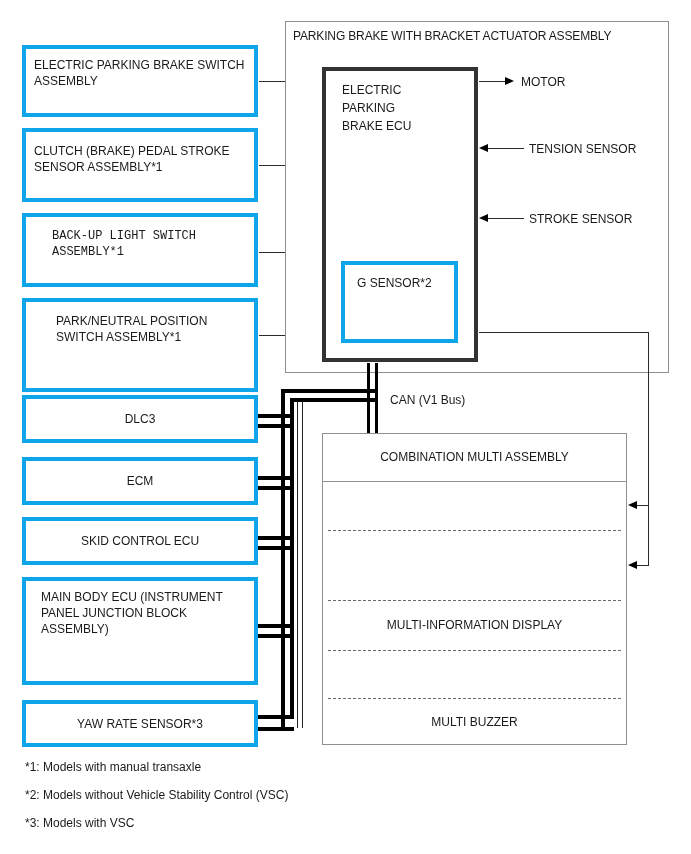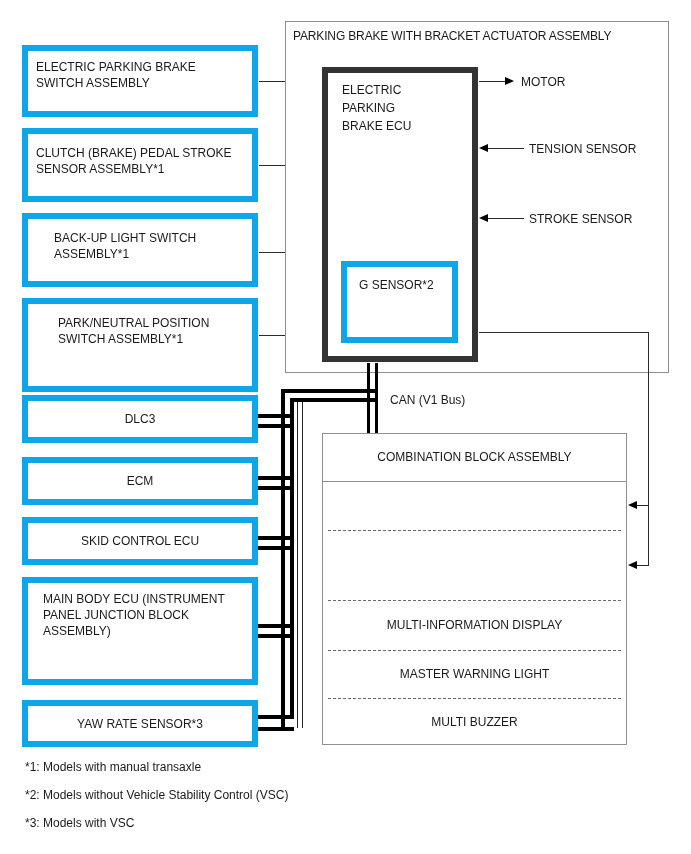--- a/index.html
+++ b/index.html
@@ -1,20 +1,20 @@
 <!DOCTYPE html>
 <html><head>
 <meta charset="utf-8">
 <style>
   html,body{margin:0;padding:0;background:#fff;}
   .stage{
     position:relative;width:691px;height:854px;background:#fff;
     font-family:"Liberation Sans",sans-serif;color:#1a1a1a;overflow:hidden;
   }
-  .box{position:absolute;border:6px solid #0ea5e9;background:#fff;font-size:12px;line-height:16px;box-sizing:border-box;}
+  .box{position:absolute;border:4px solid #0ea5e9;background:#fff;font-size:12px;line-height:16px;box-sizing:border-box;}
   .cbox{position:absolute;border:1px solid #8f8f8f;background:#fff;box-sizing:border-box;}
   .center{display:flex;align-items:center;justify-content:center;text-align:center;}
   .lbl{font-size:12px;line-height:16px;}
   .pre{white-space:pre-line;}
   .hl{position:absolute;height:1px;background:#2b2b2b;}
   .vl{position:absolute;width:1px;background:#2b2b2b;}
   .ah-r{position:absolute;width:0;height:0;border-top:4px solid transparent;border-bottom:4px solid transparent;border-left:9px solid #000;}
   .ah-l{position:absolute;width:0;height:0;border-top:4px solid transparent;border-bottom:4px solid transparent;border-right:9px solid #000;}
   .bus{position:absolute;background:#000;}
   .pipe{position:absolute;background:#fff;border-left:1px solid #222;border-right:1px solid #222;box-sizing:border-box;}
@@ -22,21 +22,21 @@
   .row{position:absolute;font-size:12px;line-height:16px;box-sizing:border-box;}
   .note{position:absolute;font-size:12px;line-height:14px;}
 </style>
 </head>
 <body>
 
 <div class="stage">
 
   <div class="box" style="left:22px;top:45px;width:236px;height:72px;padding:8px 6px 0 8px;">ELECTRIC PARKING BRAKE SWITCH ASSEMBLY</div>
   <div class="box" style="left:22px;top:128px;width:236px;height:74px;padding:11px 6px 0 8px;">CLUTCH (BRAKE) PEDAL STROKE SENSOR ASSEMBLY*1</div>
-  <div class="box" style="left:22px;top:213px;width:236px;height:74px;padding:11px 6px 0 26px;">BACK-UP LIGHT SWITCH ASSEMBLY*1</div>
+  <div class="box" style="left:22px;top:213px;width:236px;height:74px;padding:11px 6px 0 26px;font-family:Liberation Mono, monospace;">BACK-UP LIGHT SWITCH ASSEMBLY*1</div>
   <div class="box" style="left:22px;top:298px;width:236px;height:94px;padding:11px 6px 0 30px;">PARK/NEUTRAL POSITION SWITCH ASSEMBLY*1</div>
 
   <div class="hl" style="left:259px;top:81px;width:54px;"></div>
   <div class="ah-r" style="left:313px;top:77px;"></div>
   <div class="hl" style="left:259px;top:165px;width:54px;"></div>
   <div class="ah-r" style="left:313px;top:161px;"></div>
   <div class="hl" style="left:259px;top:252px;width:54px;"></div>
   <div class="ah-r" style="left:313px;top:248px;"></div>
   <div class="hl" style="left:259px;top:335px;width:54px;"></div>
   <div class="ah-r" style="left:313px;top:331px;"></div>
@@ -93,31 +93,30 @@
 
   <div class="row" style="left:390px;top:392px;">CAN (V1 Bus)</div>
 
   <div class="box center" style="left:22px;top:395px;width:236px;height:48px;">DLC3</div>
   <div class="box center" style="left:22px;top:517px;width:236px;height:48px;">SKID CONTROL ECU</div>
   <div class="box center" style="left:22px;top:457px;width:236px;height:48px;">ECM</div>
   <div class="box" style="left:22px;top:577px;width:236px;height:108px;padding:8px 8px 0 15px;">MAIN BODY ECU (INSTRUMENT PANEL JUNCTION BLOCK ASSEMBLY)</div>
   <div class="box center" style="left:22px;top:700px;width:236px;height:47px;">YAW RATE SENSOR*3</div>
 
   <div class="cbox" style="left:322px;top:433px;width:305px;height:312px;"></div>
-  <div class="row center" style="left:322px;top:433px;width:305px;height:48px;">COMBINATION BLOCK ASSEMBLY</div>
+  <div class="row center" style="left:322px;top:433px;width:305px;height:48px;">COMBINATION MULTI ASSEMBLY</div>
   <div class="hl" style="left:322px;top:481px;width:305px;background:#8f8f8f;"></div>
 
   <div class="dash" style="left:328px;top:530px;width:293px;"></div>
 
   <div class="dash" style="left:328px;top:600px;width:293px;"></div>
 
   <div class="row center" style="left:322px;top:600px;width:305px;height:50px;">MULTI-INFORMATION DISPLAY</div>
   <div class="dash" style="left:328px;top:650px;width:293px;"></div>
 
-  <div class="row center" style="left:322px;top:650px;width:305px;height:48px;">MASTER WARNING LIGHT</div>
   <div class="dash" style="left:328px;top:698px;width:293px;"></div>
 
   <div class="row center" style="left:322px;top:698px;width:305px;height:47px;">MULTI BUZZER</div>
 
   <div class="note" style="left:25px;top:760px;">*1: Models with manual transaxle</div>
   <div class="note" style="left:25px;top:788px;">*2: Models without Vehicle Stability Control (VSC)</div>
   <div class="note" style="left:25px;top:816px;">*3: Models with VSC</div>
 
 </div>
 

